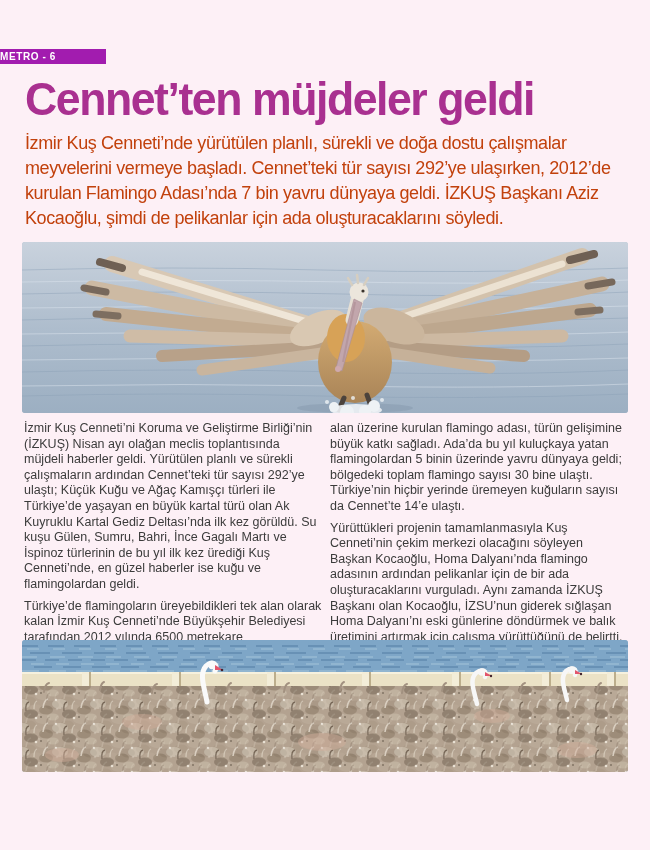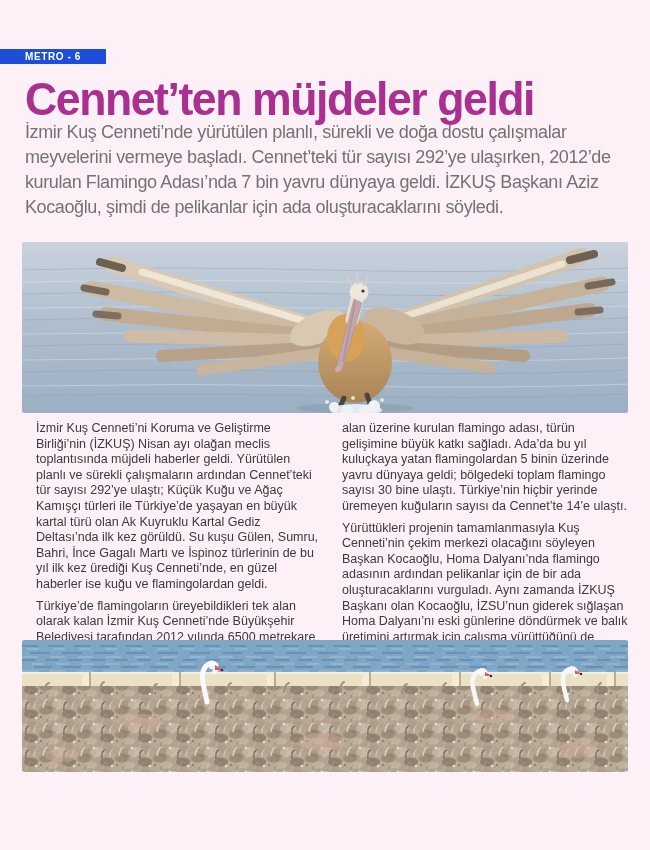--- a/index.html
+++ b/index.html
@@ -3,48 +3,48 @@
 <meta charset="utf-8">
 <style>
   html,body{margin:0;padding:0;background:#e9e9e9;}
   .page{
     position:relative;width:650px;height:850px;margin:0 auto;
     background:#fdf0f6;overflow:hidden;
     font-family:"Liberation Sans",sans-serif;
   }
   .metro-bar{
     position:absolute;top:49px;left:0;width:106px;height:15px;
-    background:#1d4ed8;color:#ffffff;
-    display:flex;align-items:center;justify-content:center;
+    background:#a21caf;color:#ffffff;
+    display:flex;align-items:center;
     font-size:10px;font-weight:bold;letter-spacing:.6px;
   }
   .headline{
     position:absolute;top:72px;left:25px;margin:0;width:602px;
     font-size:46px;font-weight:bold;color:#a93090;
     letter-spacing:-1.5px;white-space:nowrap;
     transform:scaleX(.97);transform-origin:left center;
   }
   .standfirst{
-    position:absolute;top:120px;left:25px;margin:0;width:602px;
-    font-size:18px;line-height:25px;color:#737373;
+    position:absolute;top:131px;left:25px;margin:0;width:602px;
+    font-size:18px;line-height:25px;color:#c2410c;
     letter-spacing:-.4px;
   }
   .photo{
     position:absolute;left:22px;width:606px;border-radius:3px;overflow:hidden;
     background:#aebdcd;
   }
   .photo svg{display:block;}
   .pelican-photo{top:242px;height:171px;}
   .flamingo-photo{top:640px;height:132px;}
   .columns{
     position:absolute;top:421px;left:24px;width:604px;
     display:flex;gap:8px;color:#3b3b3b;
   }
   .col{width:298px;font-size:12.5px;line-height:15.6px;text-align:left;}
-  .col p{margin:0 0 6px 12px;}
+  .col p{margin:0 0 6px 0;}
 </style>
 </head>
 <body>
 
 <div class="page">
 
   <div class="metro-bar">
     <span>METRO - 6</span>
   </div>
 

